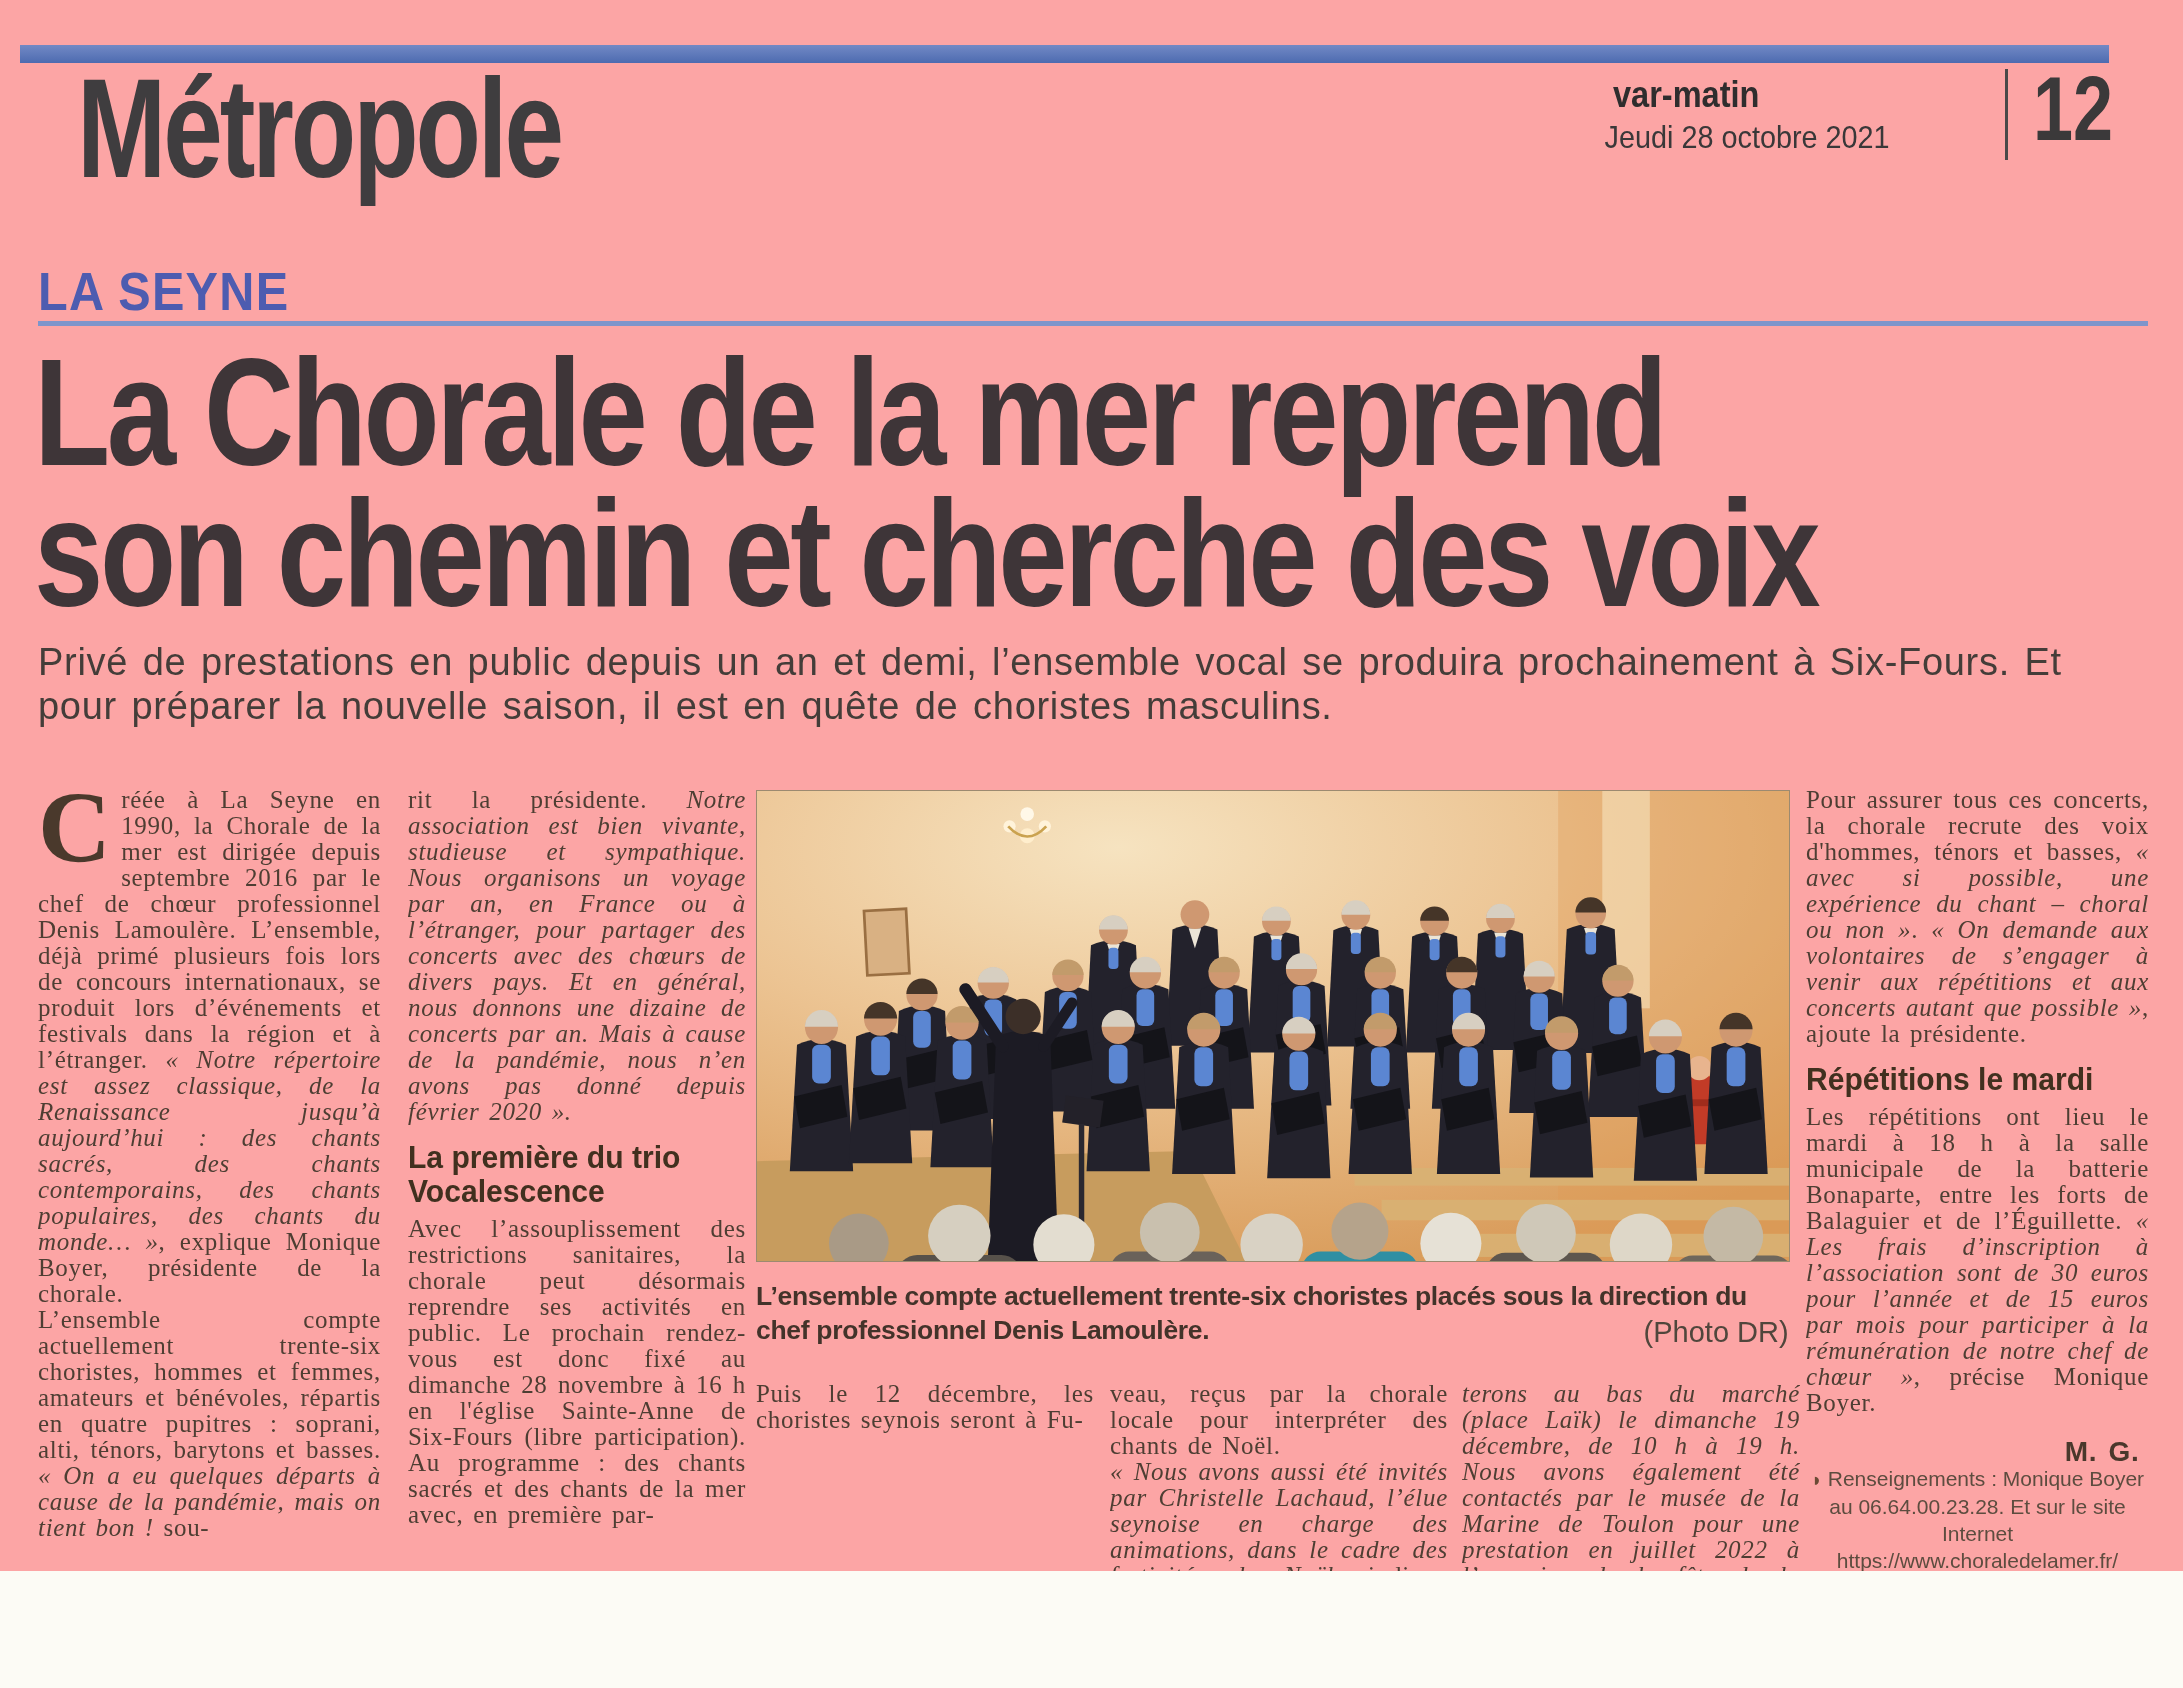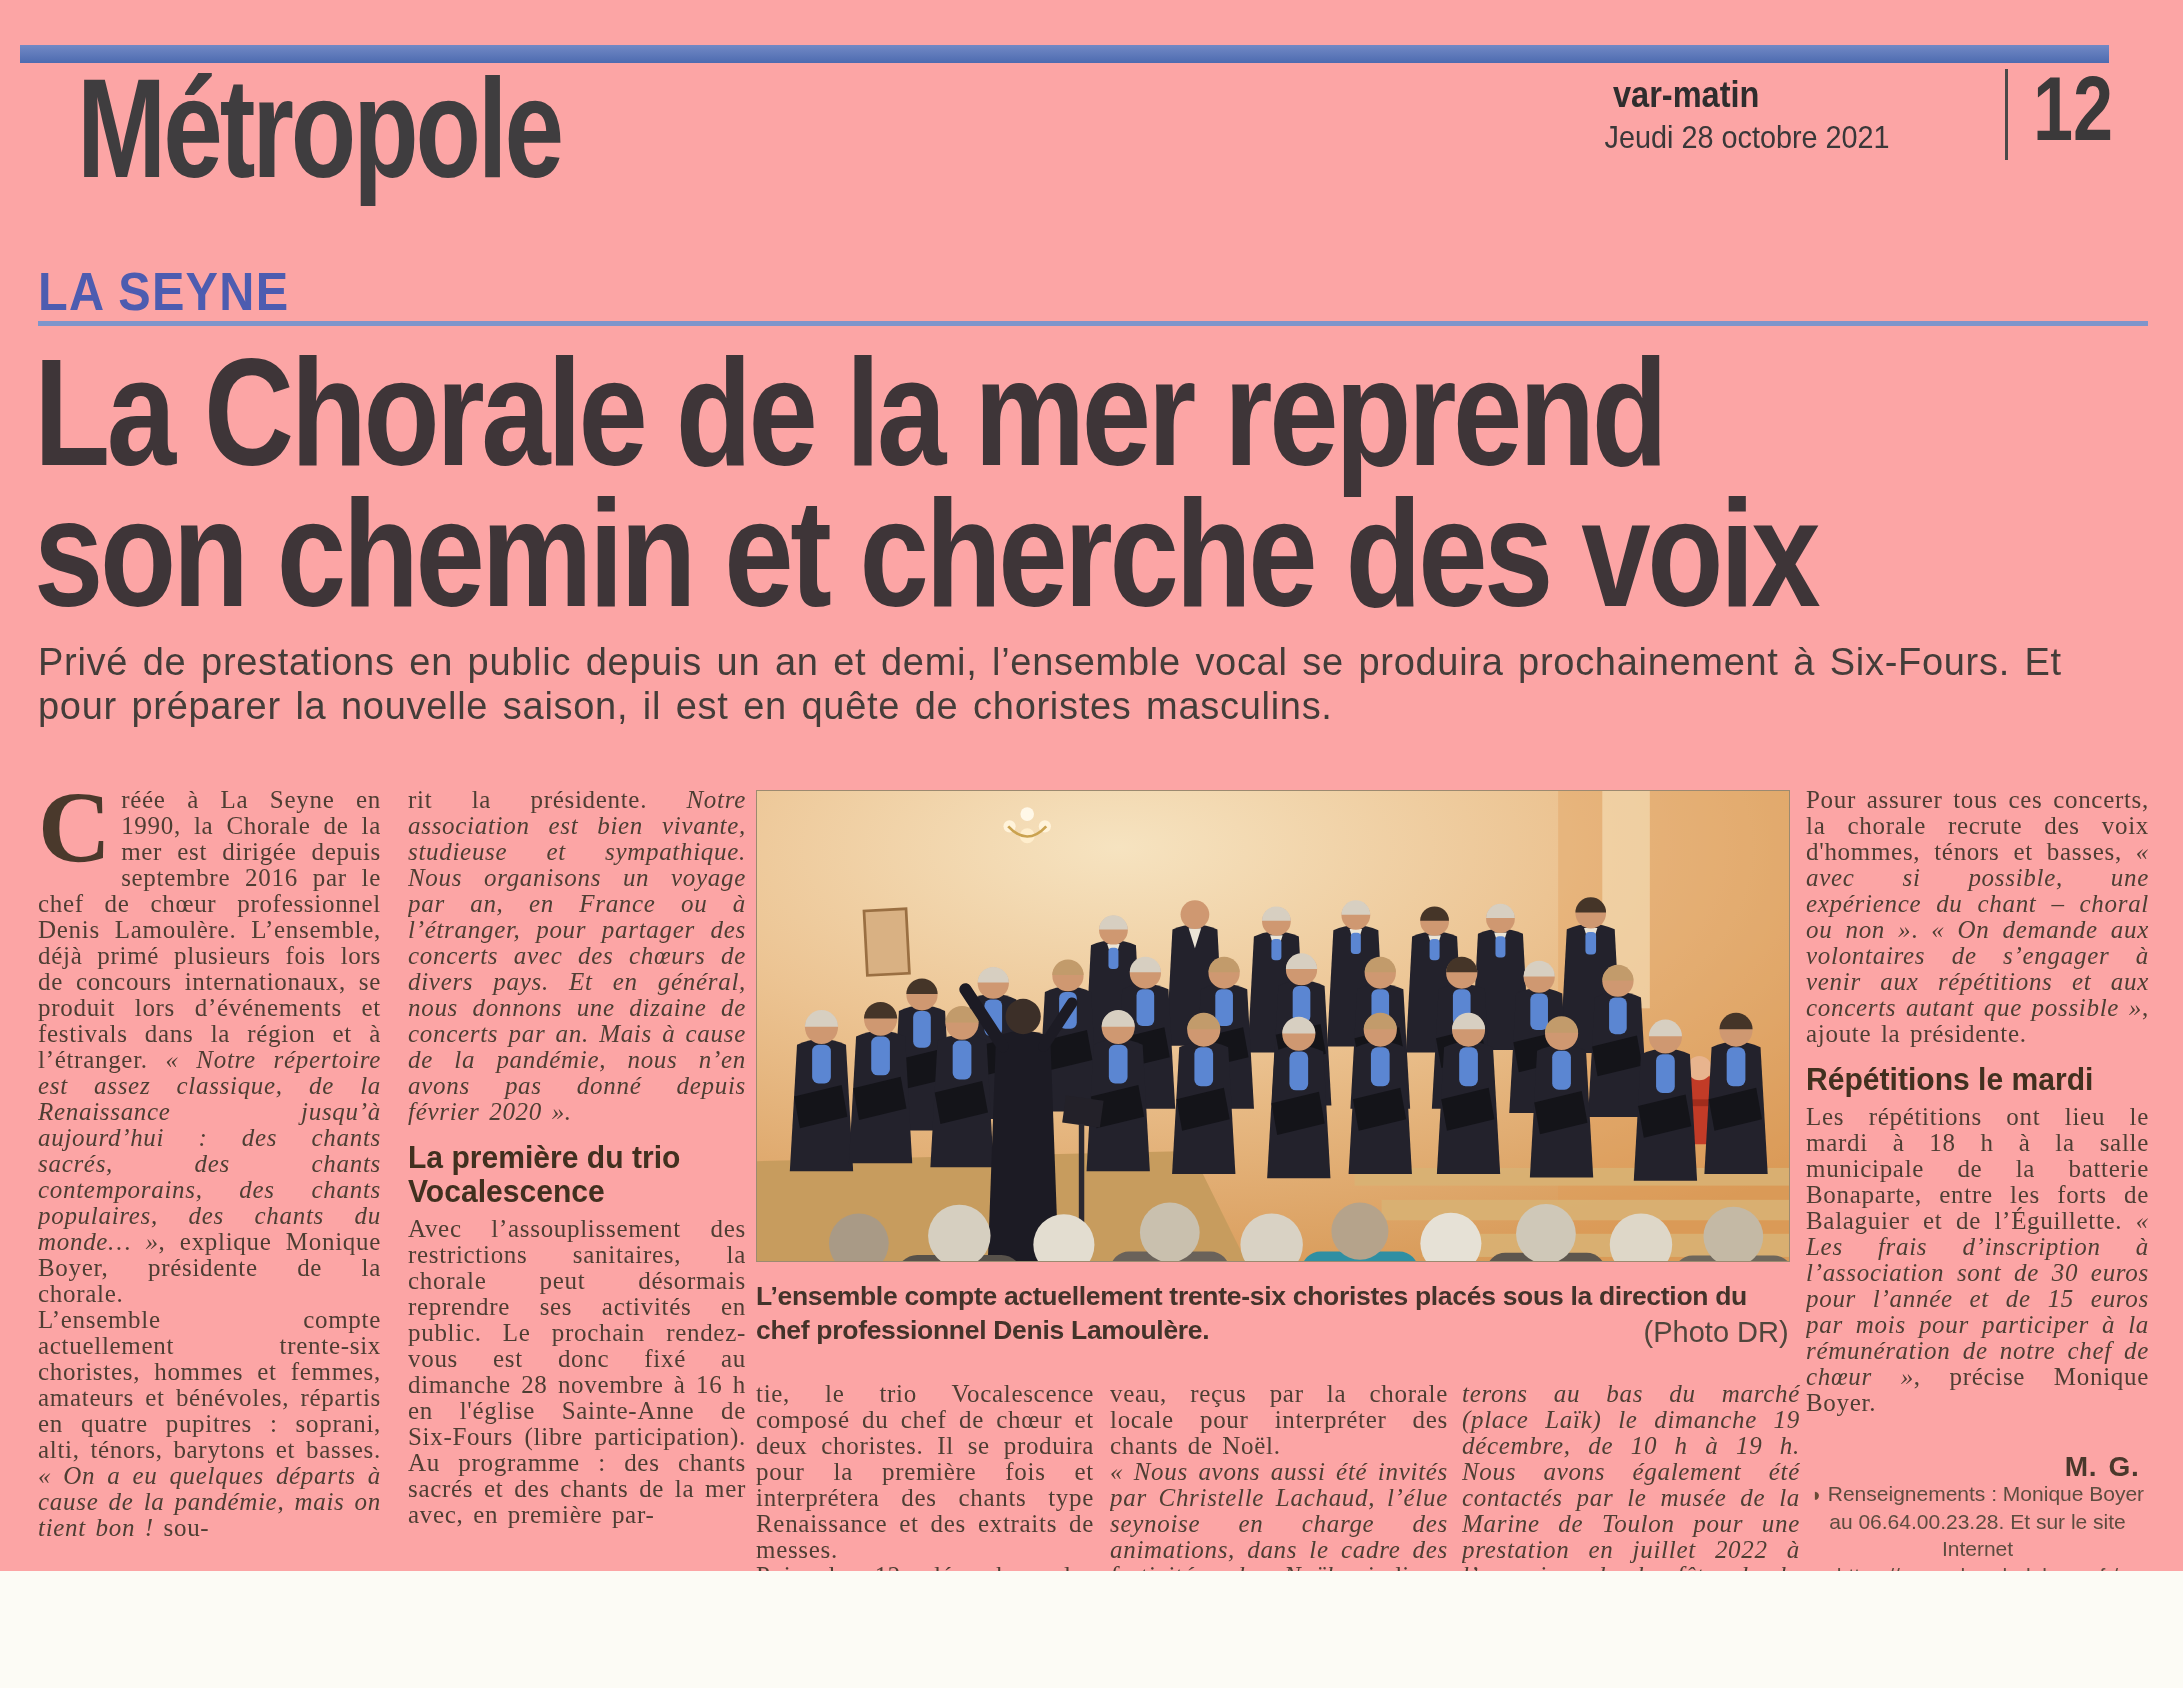--- a/index.html
+++ b/index.html
@@ -42,21 +42,21 @@
   .bcol-bottom{top:1381px;height:307px}
   #col3{left:756px;width:338px}
   #col4{left:1110px;width:338px}
   #col5{left:1462px;width:338px}
   .it{font-style:italic}
   .dropcap{float:left;font-weight:700;font-size:101px;line-height:76px;padding:2.7px 9.5px 0 0;color:#4a392c;}
   .colhead{font-family:"Liberation Sans",sans-serif;font-weight:800;font-size:31px;line-height:1.1;
           color:#41301f;margin:16.3px 0 6.8px;text-align:left;letter-spacing:0;word-spacing:0;
           transform:scaleX(.97);transform-origin:left top;}
   .byline{text-align:right;font-family:"Liberation Sans",sans-serif;font-weight:700;font-size:28px;
-          color:#4a382c;margin-top:38px;padding-right:9.5px;letter-spacing:0.7px;}
+          color:#4a382c;margin-top:23px;padding-right:9.5px;letter-spacing:0.7px;}
   .info{font-family:"Liberation Sans",sans-serif;font-size:21px;line-height:1.3;color:#5d4c3f;
           margin-top:11px;text-align:center;letter-spacing:0;word-spacing:0;}
   .info .bullet{color:#6b4a35;font-size:19px;margin-right:5.4px;}
 
   
   .photo{position:absolute;left:756px;top:790px;width:1034px;height:472px;
           border:0.7px solid #9c8a70;box-sizing:border-box;background:#e8c69a;}
   .photo svg{width:100%;height:100%;display:block;}
   .caption{position:absolute;left:756px;top:1279px;width:1034px;font-weight:700;font-size:26.5px;
           line-height:1.3;color:#43332a;letter-spacing:-0.3px;}
@@ -266,21 +266,20 @@
       </g>
     </svg>
   </div>
 
   <div class="caption" style="position:absolute;">
     <span>L’ensemble compte actuellement trente-six choristes placés sous la direction du chef professionnel Denis Lamoulère.</span>
     <span class="credit">(Photo DR)</span>
   </div>
 
   <div class="bodycol bcol-bottom" id="col3">
-    <p>tie, le trio Vocalescence composé du chef de chœur et deux choristes. Il se produira pour la première fois et interprétera des chants type Renaissance et des extraits de messes.</p>
     <p>Puis le 12 décembre, les choristes seynois seront à Fu-</p>
   </div>
   <div class="bodycol bcol-bottom" id="col4">
     <p>veau, reçus par la chorale locale pour interpréter des chants de Noël.</p>
     <p><span class="it">« Nous avons aussi été invités par Christelle Lachaud, l’élue seynoise en charge des animations, dans le cadre des festivités de Noël, </span><span>indique Monique Boyer.</span><span class="it"> Nous chan-</span></p>
   </div>
   <div class="bodycol bcol-bottom" id="col5">
     <p class="it">terons au bas du marché (place Laïk) le dimanche 19 décembre, de 10 h à 19 h. Nous avons également été contactés par le musée de la Marine de Toulon pour une prestation en juillet 2022 à l’occasion de la fête de la mer et des littoraux ».</p>
   </div>
 

